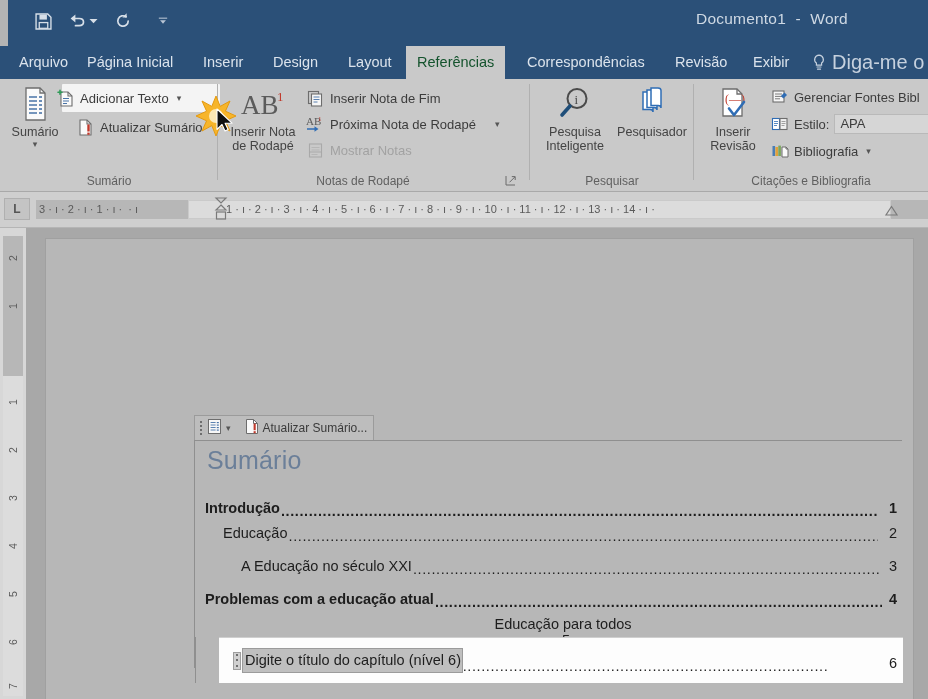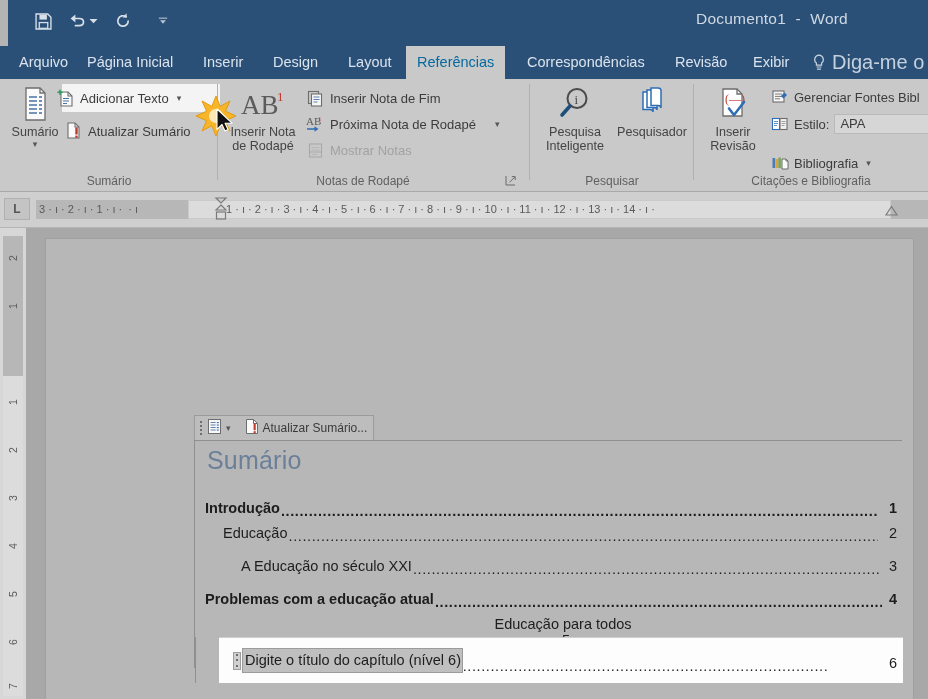--- a/index.html
+++ b/index.html
@@ -30,21 +30,21 @@
 
   
   .tabs {
     position: absolute; top: 46px; left: 0; width: 928px; height: 33px;
     background: #2b5078;
   }
   .tab {
     position: absolute; top: 0; height: 33px; line-height: 33px;
     color: #dbe3ec; font-size: 14.5px; padding: 0 11px; white-space: nowrap;
   }
-  .tab.active { background: #c9c9c9; color: #0369a1; }
+  .tab.active { background: #c9c9c9; color: #14532d; }
   .tellme {
     position: absolute; top: 0; height: 33px; line-height: 33px;
     color: #c6d1de; font-size: 20px; white-space: nowrap;
     display: flex; align-items: center; gap: 6px;
   }
   .bulb { width: 14px; height: 18px; display:block; }
 
   
   .ribbon {
     position: absolute; top: 79px; left: 0; width: 928px; height: 113px;
@@ -270,21 +270,21 @@
             <g stroke="#4a74a8" stroke-width="1">
                 <path d="M6 9.5h6M6 12h6M6 14.5h4"></path>
               </g>
             <path d="M3 1.3v4M1 3.3h4" stroke="#2e9b57" stroke-width="1.6" stroke-linecap="round"></path>
           </svg>
         </span>
         <span>Adicionar Texto</span>
         <span class="caret-sm">▾</span>
       </div>
 
-      <div class="sm-row" style="left:64px; top:36px;align-items:flex-end;">
+      <div class="sm-row" style="left:76px; top:36px;">
         <span class="sm-ico">
           <svg width="17" height="18" viewBox="0 0 17 18">
             <path d="M3 2h7l4 4v11H3z" fill="#fafafa" stroke="#6d6d6d" stroke-width="1.1"></path>
             <path d="M10 2v4h4" fill="none" stroke="#6d6d6d" stroke-width="1.1"></path>
             <rect x="10.3" y="6.5" width="2.4" height="7" fill="#c0392b"></rect>
             <rect x="10.3" y="14.6" width="2.4" height="2.2" fill="#c0392b"></rect>
           </svg>
         </span>
         <span>Atualizar Sumário</span>
       </div>
@@ -420,21 +420,21 @@
               </g>
             <g stroke="#8b8b8b" stroke-width=".8">
                 <path d="M10.5 5.5h4M10.5 7.5h4M10.5 9.5h3"></path>
               </g>
           </svg>
         </span>
         <span>Estilo:</span>
         <span class="style-box">APA</span>
       </div>
 
-      <div class="sm-row" style="left:76px; top:60px;margin-top:12px;">
+      <div class="sm-row" style="left:76px; top:60px;">
         <span class="sm-ico">
           <svg width="18" height="17" viewBox="0 0 18 17">
             <rect x="1.5" y="3" width="2.6" height="10" fill="#4a7db5"></rect>
             <rect x="4.4" y="4" width="2.6" height="9" fill="#e0a13a"></rect>
             <rect x="7.3" y="2.6" width="2.6" height="10.4" fill="#7aa65c"></rect>
             <path d="M11 4h4l2 2v8h-6z" fill="#fafafa" stroke="#6d6d6d" stroke-width="1"></path>
             <path d="M15 4v2h2" fill="none" stroke="#6d6d6d" stroke-width="1"></path>
           </svg>
         </span>
         <span>Bibliografia</span>

